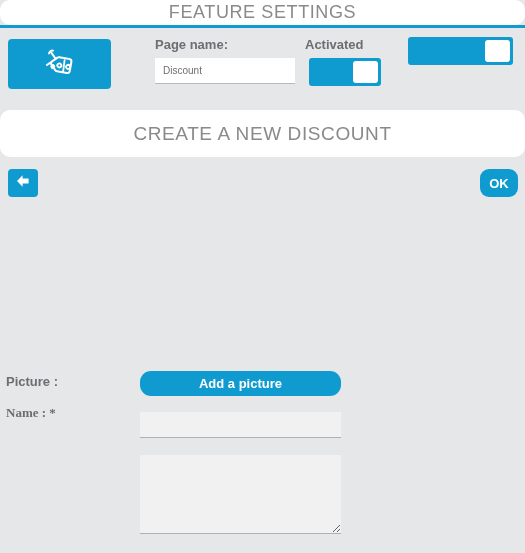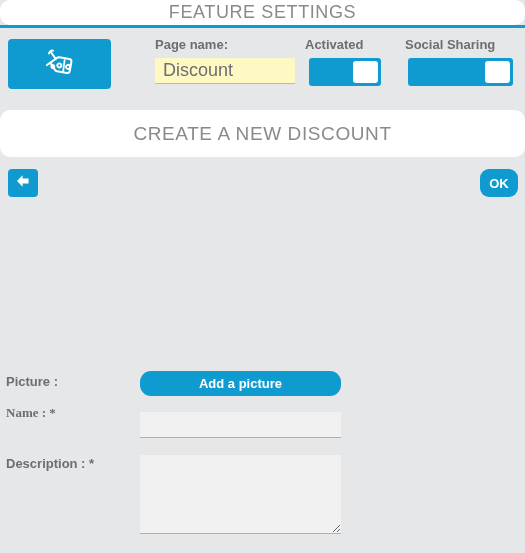--- a/index.html
+++ b/index.html
@@ -84,25 +84,25 @@
     font-weight: bold;
     font-family: "Liberation Sans", sans-serif;
     margin: 0 0 6px 0;
     white-space: nowrap;
   }
   #pagename-input {
     display: block;
     width: 140px;
     box-sizing: border-box;
     height: 26px;
-    background: #fef9c3;
+    background: #ffffff;
     border: none;
     border-bottom: 1px solid #b9b9b9;
     color: #6d6e71;
-    font-size: 18px;
+    font-size: 10px;
     font-family: "Liberation Sans", sans-serif;
     padding: 0 8px;
     outline: none;
   }
 
   
   .toggle-block {
     position: absolute;
     top: 9px;
     text-align: left;
@@ -281,21 +281,20 @@
     </div>
 
     <div id="toggle-activated-block" class="toggle-block">
       <div class="toggle-label">Activated</div>
       <div id="toggle-activated-sw" class="toggle-switch">
         <div class="toggle-knob"></div>
       </div>
     </div>
 
     <div id="toggle-social-block" class="toggle-block">
-      <div class="toggle-label">Social Sharing</div>
       <div id="toggle-social-sw" class="toggle-switch">
         <div class="toggle-knob"></div>
       </div>
     </div>
   </div>
 
   <div id="band-create" class="section-title-band">CREATE A NEW DISCOUNT</div>
 
   <div id="form-panel">
 
@@ -308,17 +307,16 @@
     </div>
 
     <div id="ok-button">OK</div>
 
     <div id="label-picture" class="form-label">Picture :</div>
     <div id="add-picture-button">Add a picture</div>
 
     <div id="label-name" class="form-label">Name : *</div>
     <input id="name-input" class="txt-input" type="text" value="" style="">
 
-    <div id="label-description" class="form-label">Description : *</div>
     <textarea id="description-input" placeholder="" style=""></textarea>
 
   </div>
 </div>
 
 </body></html>

